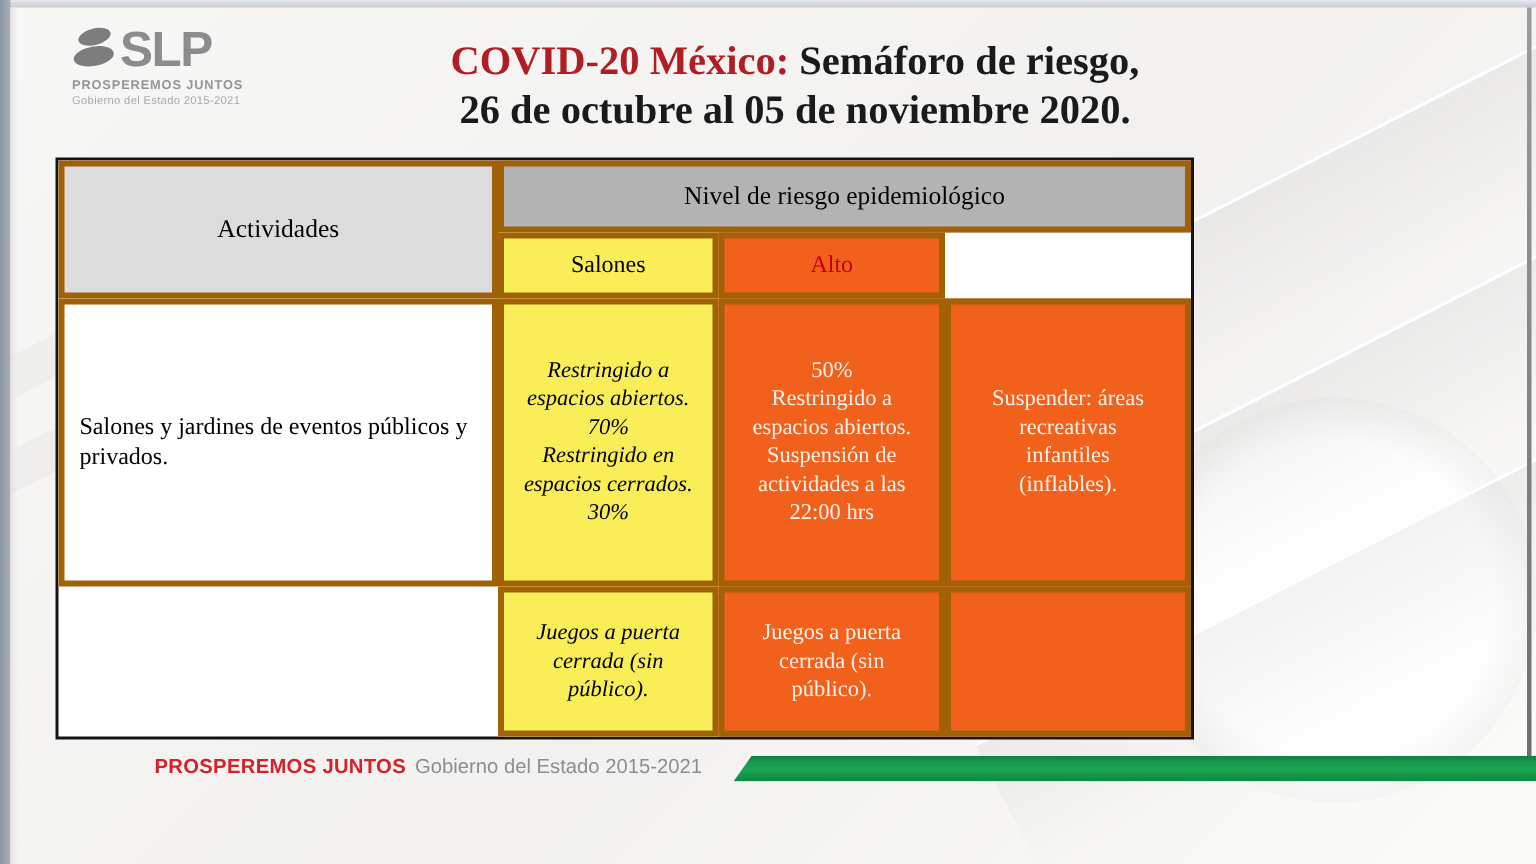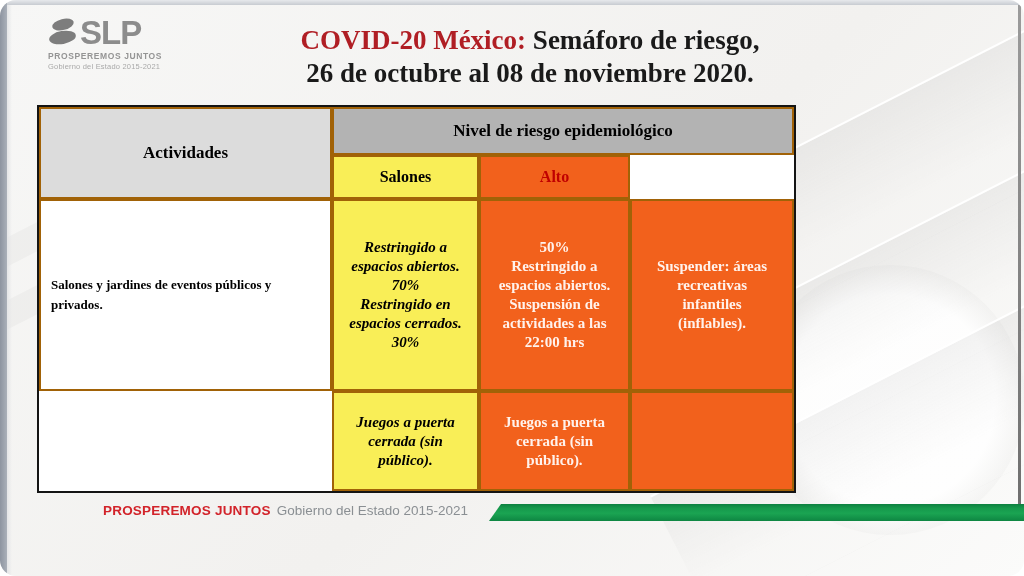--- a/index.html
+++ b/index.html
@@ -1,21 +1,20 @@
 <!DOCTYPE html>
 <html style="--title-red: #b01e24; --header-gray: #b3b3b3; --corner-gray: #dcdcdc; --yellow: #f9ee57; --orange: #f2611c; --risk-label-red: #c00000; --footer-red: #d2232a; --footer-gray: #8a8f93; --green-bar: #16994c;"><head>
 <meta charset="utf-8">
 <style>
   html,body{margin:0;padding:0;}
   body{width:1024px;height:576px;overflow:hidden;background:#fff;}
   #slide{
     position:relative;width:1024px;height:576px;overflow:hidden;
     background:linear-gradient(135deg,#f7f7f6 0%,#f2f1ef 55%,#fbfbfa 100%);
     font-family:"Liberation Serif",serif;
-    border-radius:16px;
   }
   
   .top-strip{position:absolute;left:0;top:0;width:1024px;height:5px;
     background:linear-gradient(180deg,#e7e9ec,#c7cbd1);}
   .left-bar{position:absolute;left:0;top:0;width:7px;height:576px;
     background:linear-gradient(90deg,#8d94a0,#aab0b9);}
   .left-bar-inner{position:absolute;left:7px;top:5px;width:5px;height:571px;
     background:linear-gradient(90deg,#e4e5e7,rgba(255,255,255,0));}
   .right-line{position:absolute;left:1018px;top:5px;width:3px;height:505px;
     background:linear-gradient(180deg,#9b9b9b,#6f6f6f);}
@@ -43,30 +42,30 @@
   .logo-sub{font-size:7.5px;letter-spacing:.2px;color:#a9a9a9;margin-top:1px;}
   
   .title{position:absolute;left:230px;top:24px;width:600px;text-align:center;
     font-weight:bold;font-size:27px;line-height:33px;color:#1a1a1a;}
   .title .red{color:var(--title-red,#b01e24);}
   
   .t{position:absolute;left:37px;top:105px;display:grid;
     grid-template-columns:293px 147px 151px 164px;
     grid-template-rows:48px 44px 192px 100px;
     border:2px solid #141414;background:#fff;}
-  .c{border:2px solid #a16207;display:flex;align-items:center;justify-content:center;
-    font-weight:bold;text-align:center;white-space:pre-line;}
+  .c{border:4px solid #a16207;display:flex;align-items:center;justify-content:center;
+    font-weight:normal;text-align:center;white-space:pre-line;}
   .corner{grid-area:1/1/3/2;background:var(--corner-gray,#dcdcdc);font-size:17px;}
   .group{grid-area:1/2/2/5;background:var(--header-gray,#b3b3b3);font-size:17px;}
   .sub{font-size:16px;}
   .yellow{background:var(--yellow,#f9ee57);}
   .orange{background:var(--orange,#f2611c);}
   .redtxt{color:var(--risk-label-red,#c00000);}
   .whitetxt{color:#fff2ec;}
-  .act{justify-content:flex-start;text-align:left;padding:0 10px;font-size:13px;line-height:20px;white-space:normal;background:#fff;}
+  .act{justify-content:flex-start;text-align:left;padding:0 10px;font-size:16px;line-height:20px;white-space:normal;background:#fff;}
   .body-cell{font-size:15px;line-height:19px;padding:0 0;}
   .ital{font-style:italic;}
   .r3{grid-row:3;}
   .r4{grid-row:4;}
   .col1{grid-column:1;}  .col2{grid-column:2;}  .col3{grid-column:3;}  .col4{grid-column:4;}
   
   .footer{position:absolute;left:103px;top:503px;font-family:"Liberation Sans",sans-serif;
     font-size:13.5px;display:flex;gap:6px;align-items:baseline;}
   .f-red{color:var(--footer-red,#d2232a);font-weight:bold;letter-spacing:.2px;}
   .f-gray{color:#8a8f93;}
@@ -101,21 +100,21 @@
     </div>
     <div class="logo-tag">PROSPEREMOS JUNTOS</div>
     <div class="logo-sub">Gobierno del Estado 2015-2021</div>
   </div>
 
   <div class="title">
     <div>
       <span class="red">COVID-20 México:</span>
       <span>Semáforo de riesgo,</span>
     </div>
-    <div>26 de octubre al 08 de noviembre 2020.</div>
+    <div>26 de octubre al 05 de noviembre 2020.</div>
   </div>
 
   <div class="t">
     <div class="c corner">Actividades</div>
     <div class="c group">Nivel de riesgo epidemiológico</div>
     <div class="c sub yellow">Salones</div>
     <div class="c sub orange redtxt">Alto</div>
 
     <div class="c act r3 col1">Salones y jardines de eventos públicos y privados.</div>
     <div class="c body-cell yellow ital r3 col2">Restringido a

